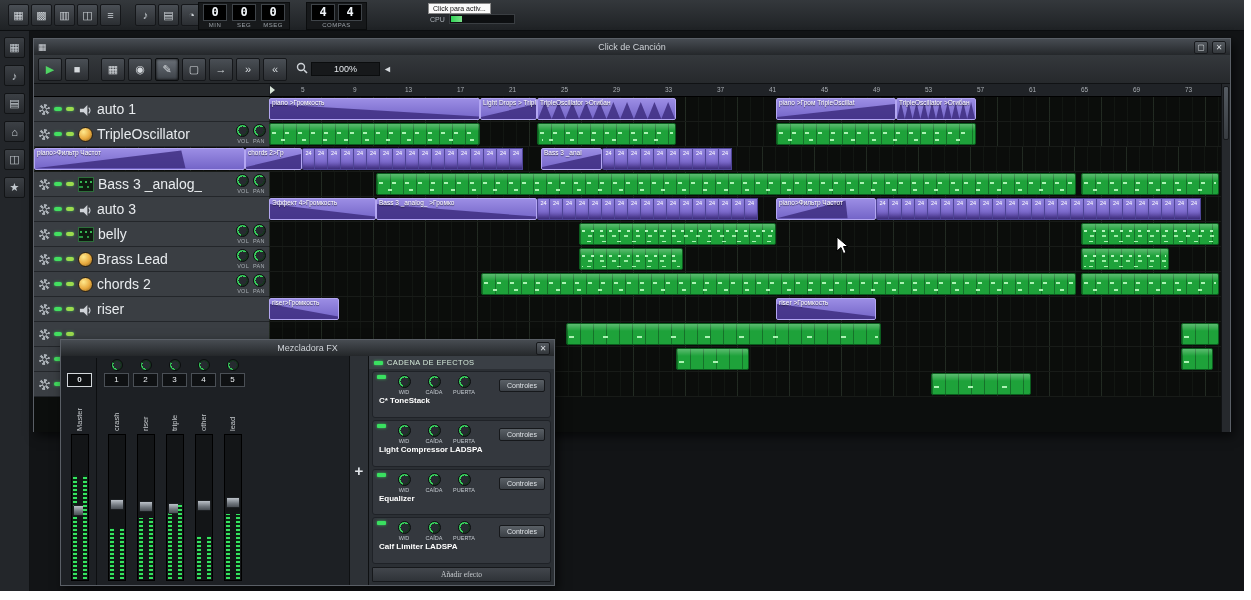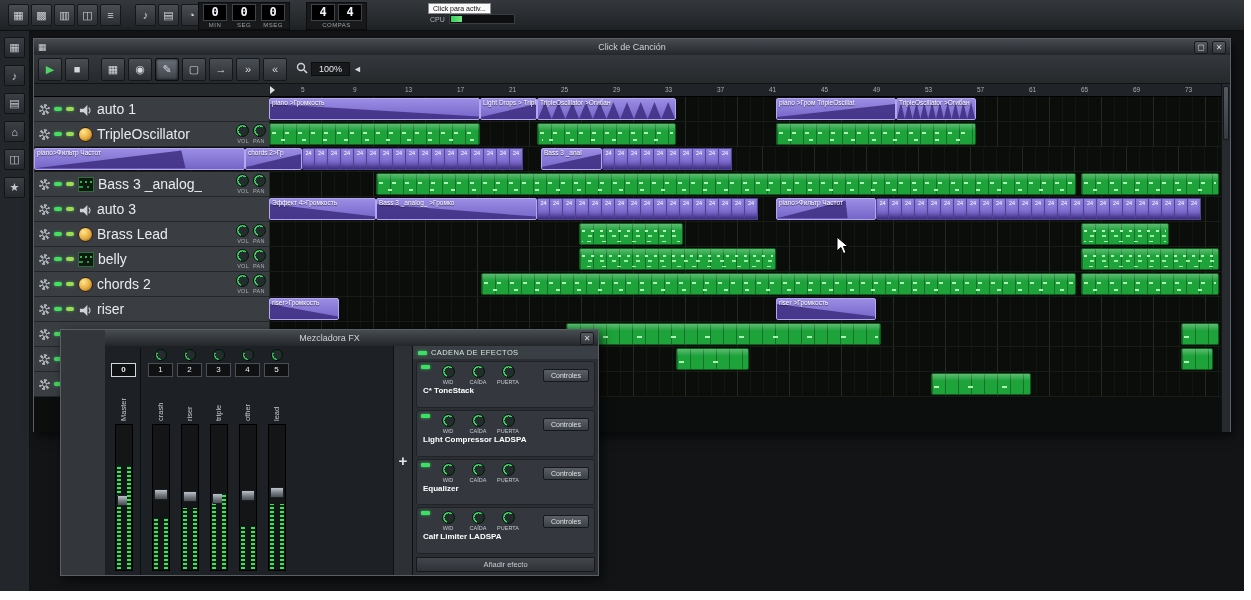--- a/index.html
+++ b/index.html
@@ -46,21 +46,21 @@
   
   .se{left:33px;top:38px;width:1196px;height:392px;}
   .se-toolbar{height:28px;background:linear-gradient(#34383c,#26292c);border-bottom:1px solid #101214;
               display:flex;align-items:center;gap:3px;padding:0 4px;}
   .se-btn{width:22px;height:21px;background:linear-gradient(#4a4f55,#2b2e32);border:1px solid #15171a;border-radius:2px;
           color:#d5d9dd;font-size:11px;display:flex;align-items:center;justify-content:center;}
   .se-btn.play{color:#4fd463;}
   .se-btn.active{background:linear-gradient(#6a7078,#3c4147);border-color:#0c0e10;box-shadow:inset 0 0 3px #000;}
   .se-sep{width:6px;}
   .zoom-group{display:flex;align-items:center;gap:3px;margin-left:6px;color:#d5d9dd;font-size:9px;}
-  .zoom-val{background:#17191b;border:1px solid #0b0d0e;padding:1px 7px;font-size:9px;color:#e4e8ec;}
+  .zoom-val{background:#17191b;border:1px solid #0b0d0e;padding:1px 22px;font-size:9px;color:#e4e8ec;}
   .se-content{position:relative;height:348px;background:#0c0e0d;}
   .tl-row{display:flex;height:13px;}
   .tl-corner{width:235px;background:#26292c;border-bottom:1px solid #000;}
   .timeline{position:relative;flex:1;background:#202327;border-bottom:1px solid #000;margin-right:9px;}
   .tl-num{position:absolute;top:2px;font-size:6.5px;color:#a8adb3;}
   .tl-marker{position:absolute;left:1px;top:2px;width:0;height:0;border-left:5px solid #d8e4d8;border-top:4px solid transparent;border-bottom:4px solid transparent;}
   .track-row{display:flex;height:25px;}
   .t-head{width:235px;flex:0 0 235px;background:#3a3e43;border-bottom:1px solid #23262a;display:flex;align-items:center;gap:4px;padding-left:5px;box-sizing:border-box;}
   .gear{width:11px;height:11px;border-radius:50%;background:repeating-conic-gradient(#aab0b6 0 30deg,#41464b 30deg 60deg);position:relative;flex:0 0 11px;}
   .gear::after{content:"";position:absolute;inset:3px;border-radius:50%;background:#3a3e43;border:1px solid #aab0b6;}
@@ -108,21 +108,21 @@
   .auto.tri::after{clip-path:polygon(0 96%,70% 8%,72% 96%);}
   .auto.peaks::after{clip-path:polygon(0 100%,5% 15%,10% 100%,15% 15%,20% 100%,25% 15%,30% 100%,35% 15%,40% 100%,45% 15%,50% 100%,55% 15%,60% 100%,65% 15%,70% 100%,75% 15%,80% 100%,85% 15%,90% 100%,95% 15%,100% 100%);}
   .clip.cellwrap{display:flex;background:transparent;border:none;}
   .cell{flex:0 0 13px;width:13px;background:linear-gradient(#9486e0,#7763cc);border:1px solid #4e4496;border-left:none;
         box-shadow:inset 0 -7px 6px -4px rgba(40,25,90,.85);color:#fff;font-size:5.5px;text-align:center;line-height:8px;box-sizing:border-box;}
   .cell:first-child{border-left:1px solid #4e4496;}
   .se-vscroll{position:absolute;right:0;top:0;bottom:0;width:8px;background:#26292d;border-left:1px solid #101214;}
   .se-vscroll .thumb{position:absolute;left:1px;right:1px;top:2px;height:52px;background:linear-gradient(#545a61,#383c41);border:1px solid #16181b;border-radius:2px;}
 
   
-  .mx{left:60px;top:329px;width:493px;height:245px;z-index:20;padding-left:44px;}
+  .mx{left:60px;top:339px;width:493px;height:245px;z-index:20;}
   .mx-body{display:flex;height:229px;}
   .mx-channels{width:288px;flex:0 0 288px;background:#1d2024;display:flex;padding:2px 0 0 4px;box-sizing:border-box;}
   .ch{width:29px;flex:0 0 29px;display:flex;flex-direction:column;align-items:center;}
   .ch.master{margin-right:5px;border-right:1px solid #0c0e10;padding-right:2px;}
   .ch-knob{width:10px;height:10px;border-radius:50%;margin:1px 0;border:1px solid #0b0d0f;
         background:radial-gradient(circle at 50% 50%,#262b30 0 50%,rgba(0,0,0,0) 51%),
                    conic-gradient(from 180deg,#39d45e 0 120deg,#17351f 120deg 360deg);}
   .ch-knob.ghost{visibility:hidden;}
   .ch-num{width:23px;height:12px;background:#0f1113;border:1px solid #4a4f55;color:#eceff2;
           font-size:8px;line-height:12px;text-align:center;margin:1px 0;}
@@ -142,21 +142,21 @@
   .led-sq{width:9px;height:4px;background:#3ae060;border-radius:1px;box-shadow:0 0 3px rgba(60,220,100,.8);flex:0 0 9px;}
   .fx-slot{flex:1;margin:2px 3px 0;background:#34383e;border:1px solid #1f2227;border-radius:3px;position:relative;
            padding:3px 4px 2px;box-sizing:border-box;}
   .fx-top{display:flex;align-items:flex-start;gap:6px;}
   .fx-kn{display:flex;flex-direction:column;align-items:center;width:24px;}
   .fx-kn .klab{font-size:5.5px;color:#c3c9cf;margin-top:1px;white-space:nowrap;}
   .fx-ctl{position:absolute;right:5px;top:7px;background:linear-gradient(#5a6066,#3a3f45);border:1px solid #16181b;
           color:#dde1e5;font-size:7px;padding:2px 7px;border-radius:2px;}
   .fx-name{font-size:8px;font-weight:bold;color:#fff;margin:1px 0 0 2px;white-space:nowrap;}
   .fx-addbtn{height:13px;margin:3px;background:linear-gradient(#42464c,#2f3338);border:1px solid #16181b;
-             color:#c8ccd0;font-size:7.5px;line-height:13px;text-align:center;border-radius:1px;}
+             color:#c8ccd0;font-size:7.5px;line-height:13px;text-align:center;border-radius:1px;font-family:Liberation Serif, serif;}
 
   .cursor{position:absolute;left:836px;top:236px;z-index:60;pointer-events:none;}
 </style>
 </head>
 <body>
 
 <div class="desktop">
 
   <div class="topbar">
     <div class="tb-icons" id="tb-icons">
@@ -450,59 +450,59 @@
                 <div class="cell">24</div>
                 <div class="cell">24</div>
               </div>
             </div>
           </div>
           <div class="track-row">
             <div class="t-head">
               <div class="gear"></div>
               <div class="led"></div>
               <div class="led l2"></div>
+              <div class="matrix"></div>
+              <span class="t-name">belly</span>
+              <div class="knobgrp">
+                <div class="kn-row">
+                  <div class="knob"></div>
+                  <div class="knob"></div>
+                </div>
+                <div class="kn-labels">
+                  <span>VOL</span>
+                  <span>PAN</span>
+                </div>
+              </div>
+            </div>
+            <div class="t-grid">
+              <div class="clip pattern dense" style="left: 310px; width: 197px;"></div>
+              <div class="clip pattern dense" style="left: 812px; width: 138px;"></div>
+            </div>
+          </div>
+          <div class="track-row">
+            <div class="t-head">
+              <div class="gear"></div>
+              <div class="led"></div>
+              <div class="led l2"></div>
               <div class="sphere"></div>
               <span class="t-name">Brass Lead</span>
               <div class="knobgrp">
                 <div class="kn-row">
                   <div class="knob"></div>
                   <div class="knob"></div>
                 </div>
                 <div class="kn-labels">
                   <span>VOL</span>
                   <span>PAN</span>
                 </div>
               </div>
             </div>
             <div class="t-grid">
               <div class="clip pattern dense" style="left: 310px; width: 104px;"></div>
               <div class="clip pattern dense" style="left: 812px; width: 88px;"></div>
-            </div>
-          </div>
-          <div class="track-row">
-            <div class="t-head">
-              <div class="gear"></div>
-              <div class="led"></div>
-              <div class="led l2"></div>
-              <div class="matrix"></div>
-              <span class="t-name">belly</span>
-              <div class="knobgrp">
-                <div class="kn-row">
-                  <div class="knob"></div>
-                  <div class="knob"></div>
-                </div>
-                <div class="kn-labels">
-                  <span>VOL</span>
-                  <span>PAN</span>
-                </div>
-              </div>
-            </div>
-            <div class="t-grid">
-              <div class="clip pattern dense" style="left: 310px; width: 197px;"></div>
-              <div class="clip pattern dense" style="left: 812px; width: 138px;"></div>
             </div>
           </div>
           <div class="track-row">
             <div class="t-head">
               <div class="gear"></div>
               <div class="led"></div>
               <div class="led l2"></div>
               <div class="sphere"></div>
               <span class="t-name">chords 2</span>
               <div class="knobgrp">

